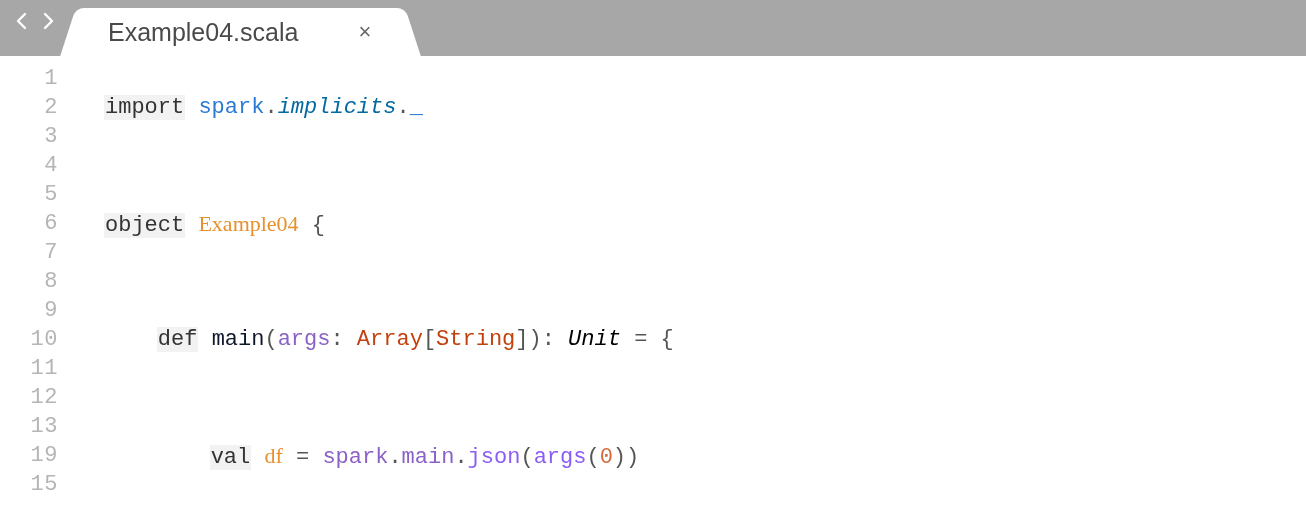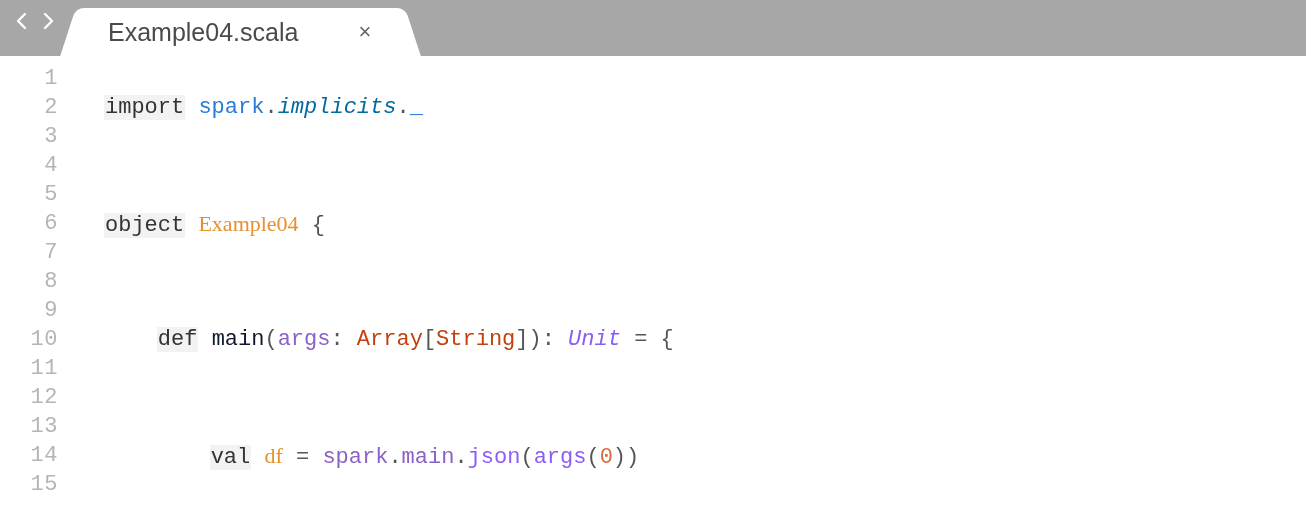--- a/index.html
+++ b/index.html
@@ -78,21 +78,21 @@
     white-space:pre;
     color:#333;
   }
   .code .line{ height:29px; }
   
   .kw   { color:#333; background:#f2f2f2; padding:0 1px; }
   .pkg  { color:#2a7bd6; }
   .pkgi { color:#0369a1; font-style:italic; }
   .cls  { color:#e6902e;font-family:Liberation Serif, serif; }
   .type { color:#c2410c; }
-  .typei{ color:#8b5cf6; font-style:italic; }
+  .typei{ color:#000000; font-style:italic; }
   .mdecl{ color:#0f172a; }
   .mcall{ color:#8b5cf6; }
   .ident{ color:#8a61c7; }
   .num  { color:#d46a3e; }
   .pun  { color:#555; }
 </style>
 </head>
 <body>
 
 <div class="tabbar">
@@ -122,21 +122,21 @@
     <div>4</div>
     <div>5</div>
     <div>6</div>
     <div>7</div>
     <div>8</div>
     <div>9</div>
     <div>10</div>
     <div>11</div>
     <div>12</div>
     <div>13</div>
-    <div>14</div>
+    <div>19</div>
     <div>15</div>
   </div>
   <div class="code">
 <div class="line"><span class="kw">import</span> <span class="pkg">spark</span><span class="pun">.</span><span class="pkgi">implicits</span><span class="pun">.</span><span class="pkg">_</span></div>
 <div class="line"></div>
 <div class="line"><span class="kw">object</span> <span class="cls">Example04</span> <span class="pun">{</span></div>
 <div class="line"></div>
 <div class="line">    <span class="kw">def</span> <span class="mdecl">main</span><span class="pun">(</span><span class="ident">args</span><span class="pun">:</span> <span class="type">Array</span><span class="pun">[</span><span class="type">String</span><span class="pun">]):</span> <span class="typei">Unit</span> <span class="pun">= {</span></div>
 <div class="line"></div>
 <div class="line">        <span class="kw">val</span> <span class="cls">df</span> <span class="pun">=</span> <span class="ident">spark</span><span class="pun">.</span><span class="ident">main</span><span class="pun">.</span><span class="mcall">json</span><span class="pun">(</span><span class="mcall">args</span><span class="pun">(</span><span class="num">0</span><span class="pun">))</span></div>

